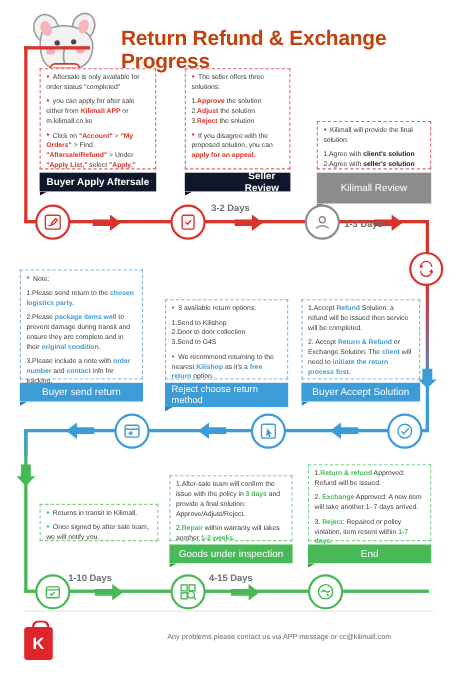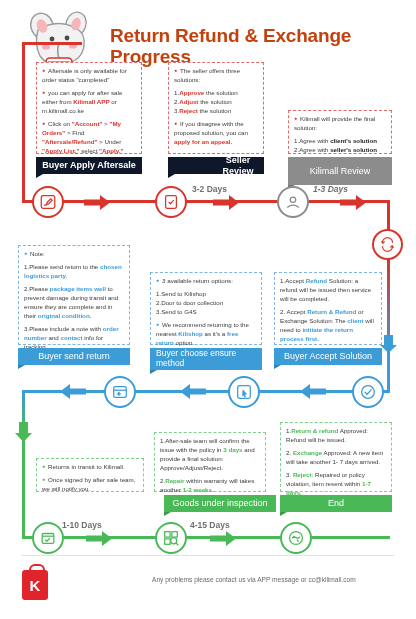--- a/index.html
+++ b/index.html
@@ -209,21 +209,21 @@
     <svg viewBox="0 0 26 15" width="26" height="15">
         <path d="M0 4.5 h16 v-4.5 L26 7.5 L16 15 v-4.5 H0 z" fill="#d9342b"></path>
       </svg>
   </div>
   <div class="abs" style="left:340px;top:195px;width:26px;height:15px;">
     <svg viewBox="0 0 26 15" width="26" height="15">
         <path d="M0 4.5 h16 v-4.5 L26 7.5 L16 15 v-4.5 H0 z" fill="#d9342b"></path>
       </svg>
   </div>
   <div class="days abs" style="left:192px;top:184px;">3-2 Days</div>
-  <div class="days abs" style="left:313px;top:184px;font-style:italic;">1-3 Days</div>
+  <div class="days abs" style="left:313px;top:198px;">1-3 Days</div>
 
   <div class="node abs" style="left:372px;top:229px;width:31px;height:31px;">
     <svg viewBox="0 0 20 20" width="17" height="17" fill="none" stroke="#d9342b" stroke-width="1.4">
       <path d="M4 8 a6 6 0 0 1 12 0"></path>
         <path d="M16 12 a6 6 0 0 1 -12 0"></path>
       <path d="M3 6 l1.5 2.5 L6.5 6.5"></path>
         <path d="M17 14 l-1.5-2.5 L13.5 13.5"></path>
     </svg>
   </div>
 
@@ -237,21 +237,21 @@
     <span>Buyer send return</span>
     <span class="tail"></span>
   </div>
 
   <div class="notebox b abs" style="left:150px;top:272px;width:112px;height:73px;">
     <p><span class="bull"></span>3 available return options:</p>
     <p>1.Send to Kilishop<br>2.Door to door collection<br>3.Send to G4S</p>
     <p><span class="bull"></span>We recommend returning to the nearest <span class="hl-b">Kilishop</span> as it's a <span class="hl-b">free return</span> option.</p>
   </div>
   <div class="ribbon blue left abs" style="left:150px;top:348px;width:112px;height:22px;font-size:8.5px;padding-left:6px;">
-    <span>Buyer choose ensure method</span>
+    <span>Reject choose return method</span>
     <span class="tail"></span>
   </div>
 
   <div class="notebox b abs" style="left:274px;top:272px;width:108px;height:73px;">
     <p>1.Accept <span class="hl-b">Refund</span> Solution: a refund will be issued then service will be completed.</p>
     <p>2. Accept <span class="hl-b">Return &amp; Refund</span> or Exchange Solution: The <span class="hl-b">client</span> will need to <span class="hl-b">initiate the return process first.</span></p>
   </div>
   <div class="ribbon blue abs" style="left:274px;top:348px;width:108px;height:17px;">
     <span>Buyer Accept Solution</span>
     <span class="tail"></span>
@@ -308,21 +308,21 @@
 
   <div class="notebox g abs" style="left:36px;top:458px;width:108px;height:34px;">
     <p><span class="bull"></span>Returns in transit to Kilimall.</p>
     <p><span class="bull"></span>Once signed by after sale team, we will notify you.</p>
   </div>
 
   <div class="notebox g abs" style="left:154px;top:432px;width:112px;height:60px;">
     <p>1.After-sale team will confirm the issue with the policy in <span class="hl-g">3 days</span> and provide a final solution: Approve/Adjust/Reject.</p>
     <p>2.<span class="hl-g">Repair</span> within warranty will takes another <span class="hl-g">1-2 weeks.</span></p>
   </div>
-  <div class="ribbon green abs" style="left:164px;top:495px;width:112px;height:17px;">
+  <div class="ribbon green abs" style="left:154px;top:495px;width:112px;height:17px;">
     <span>Goods under inspection</span>
     <span class="tail"></span>
   </div>
 
   <div class="notebox g abs" style="left:280px;top:422px;width:112px;height:70px;">
     <p>1.<span class="hl-g">Return &amp; refund</span> Approved: Refund will be issued.</p>
     <p>2. <span class="hl-g">Exchange</span> Approved: A new item will take another 1- 7 days arrived.</p>
     <p>3. <span class="hl-g">Reject</span>: Repaired or policy violation, item resent within <span class="hl-g">1-7 days.</span></p>
   </div>
   <div class="ribbon green abs" style="left:280px;top:495px;width:112px;height:17px;">

